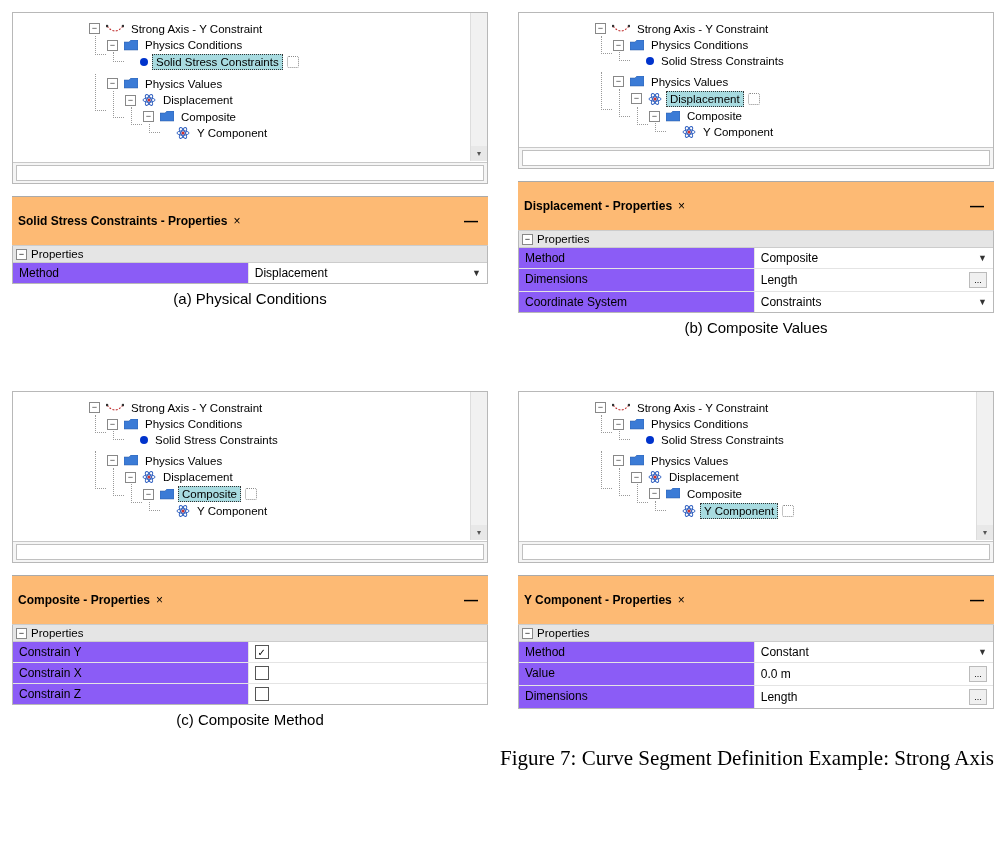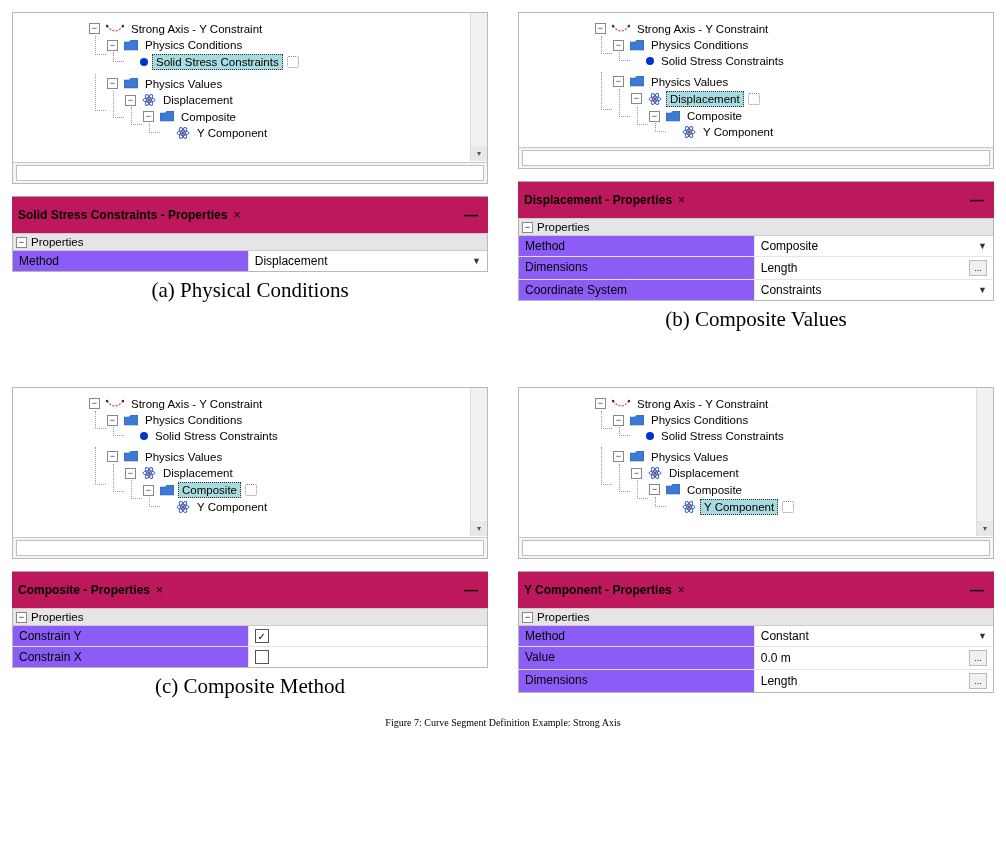--- a/index.html
+++ b/index.html
@@ -144,24 +144,24 @@
     align-items: center;
     padding: 0 3px;
   }
   .blank-bar-inner {
     flex: 1;
     height: 14px;
     background: #ffffff;
     border: 1px solid #c0c0c0;
   }
   .props-title {
-    background: #be185d;
+    background: #fdba74;
     border-top: 1px solid #aaa;
     border-bottom: 1px solid #ccc;
-    padding: 10px 6px;
+    padding: 16px 6px;
     display: flex;
     align-items: center;
     justify-content: space-between;
     margin-top: 6px;
   }
   .props-title-left {
     display: flex;
     align-items: center;
     gap: 4px;
     font-weight: bold;
@@ -241,28 +241,28 @@
     height: 12px;
     border: 1px solid #555;
     background: #fff;
     display: inline-flex;
     align-items: center;
     justify-content: center;
     font-size: 10px;
   }
   .caption {
     text-align: center;
-    font-family: Liberation Serif, serif;
+    font-family: Liberation Sans, sans-serif;
+    font-size: 15px;
+    margin-top: 6px;
+  }
+  .figure-caption {
+    text-align: right;
+    font-family: "Times New Roman", serif;
     font-size: 21px;
-    margin-top: 6px;
-  }
-  .figure-caption {
-    text-align: center;
-    font-family: "Times New Roman", serif;
-    font-size: 10px;
     margin-top: 4px;
   }
   .spacer { height:6px; }
 </style>
 </head>
 <body>
 
 <svg width="0" height="0" style="position:absolute">
   <defs>
     <g id="folder-ic">
@@ -606,20 +606,27 @@
             <span></span>
           </div>
       </div>
       <div class="prop-row">
         <div class="prop-key">Constrain X</div>
         <div class="prop-val">
             <span class="chk"></span>
             <span></span>
           </div>
       </div>
+      <div class="prop-row">
+        <div class="prop-key">Constrain Z</div>
+        <div class="prop-val">
+            <span class="chk"></span>
+            <span></span>
+          </div>
+      </div>
     </div>
     <div class="caption">(c) Composite Method</div>
   </div>
 
   <div class="subfig">
     <div class="panel tree-box">
       <div class="tree">
         <ul>
           <li style="padding-left:70px">
             <span class="node-row">

